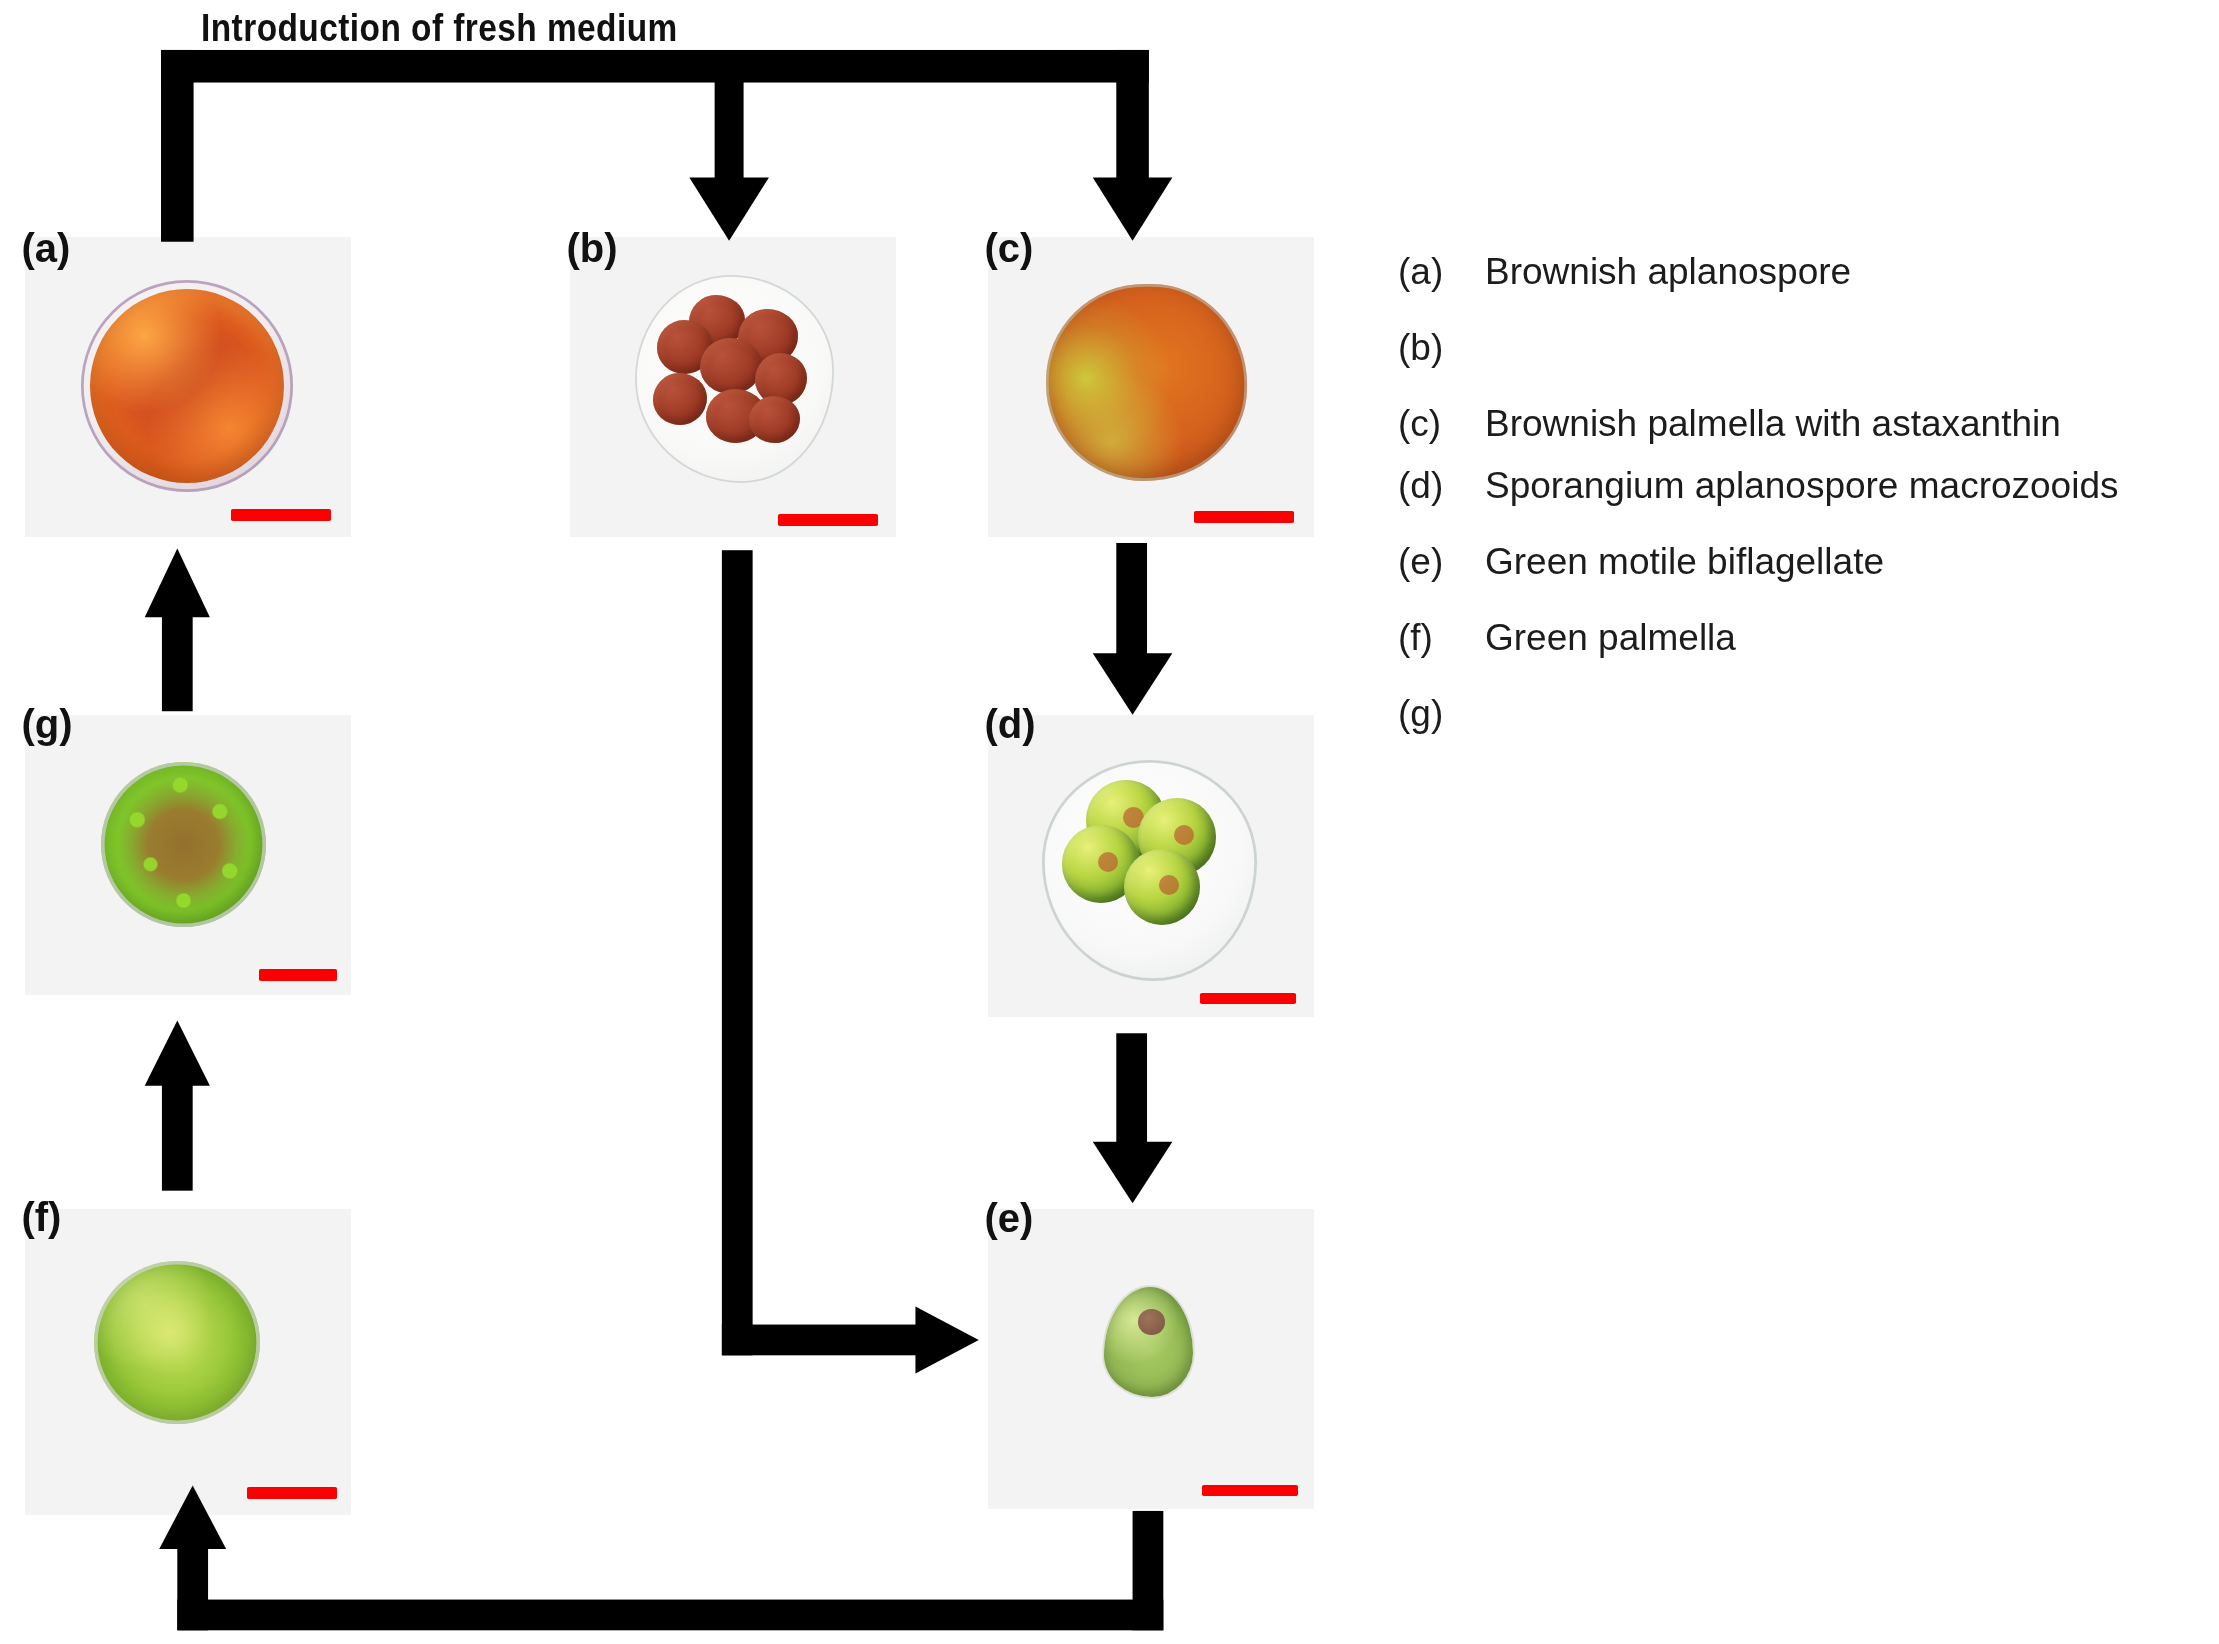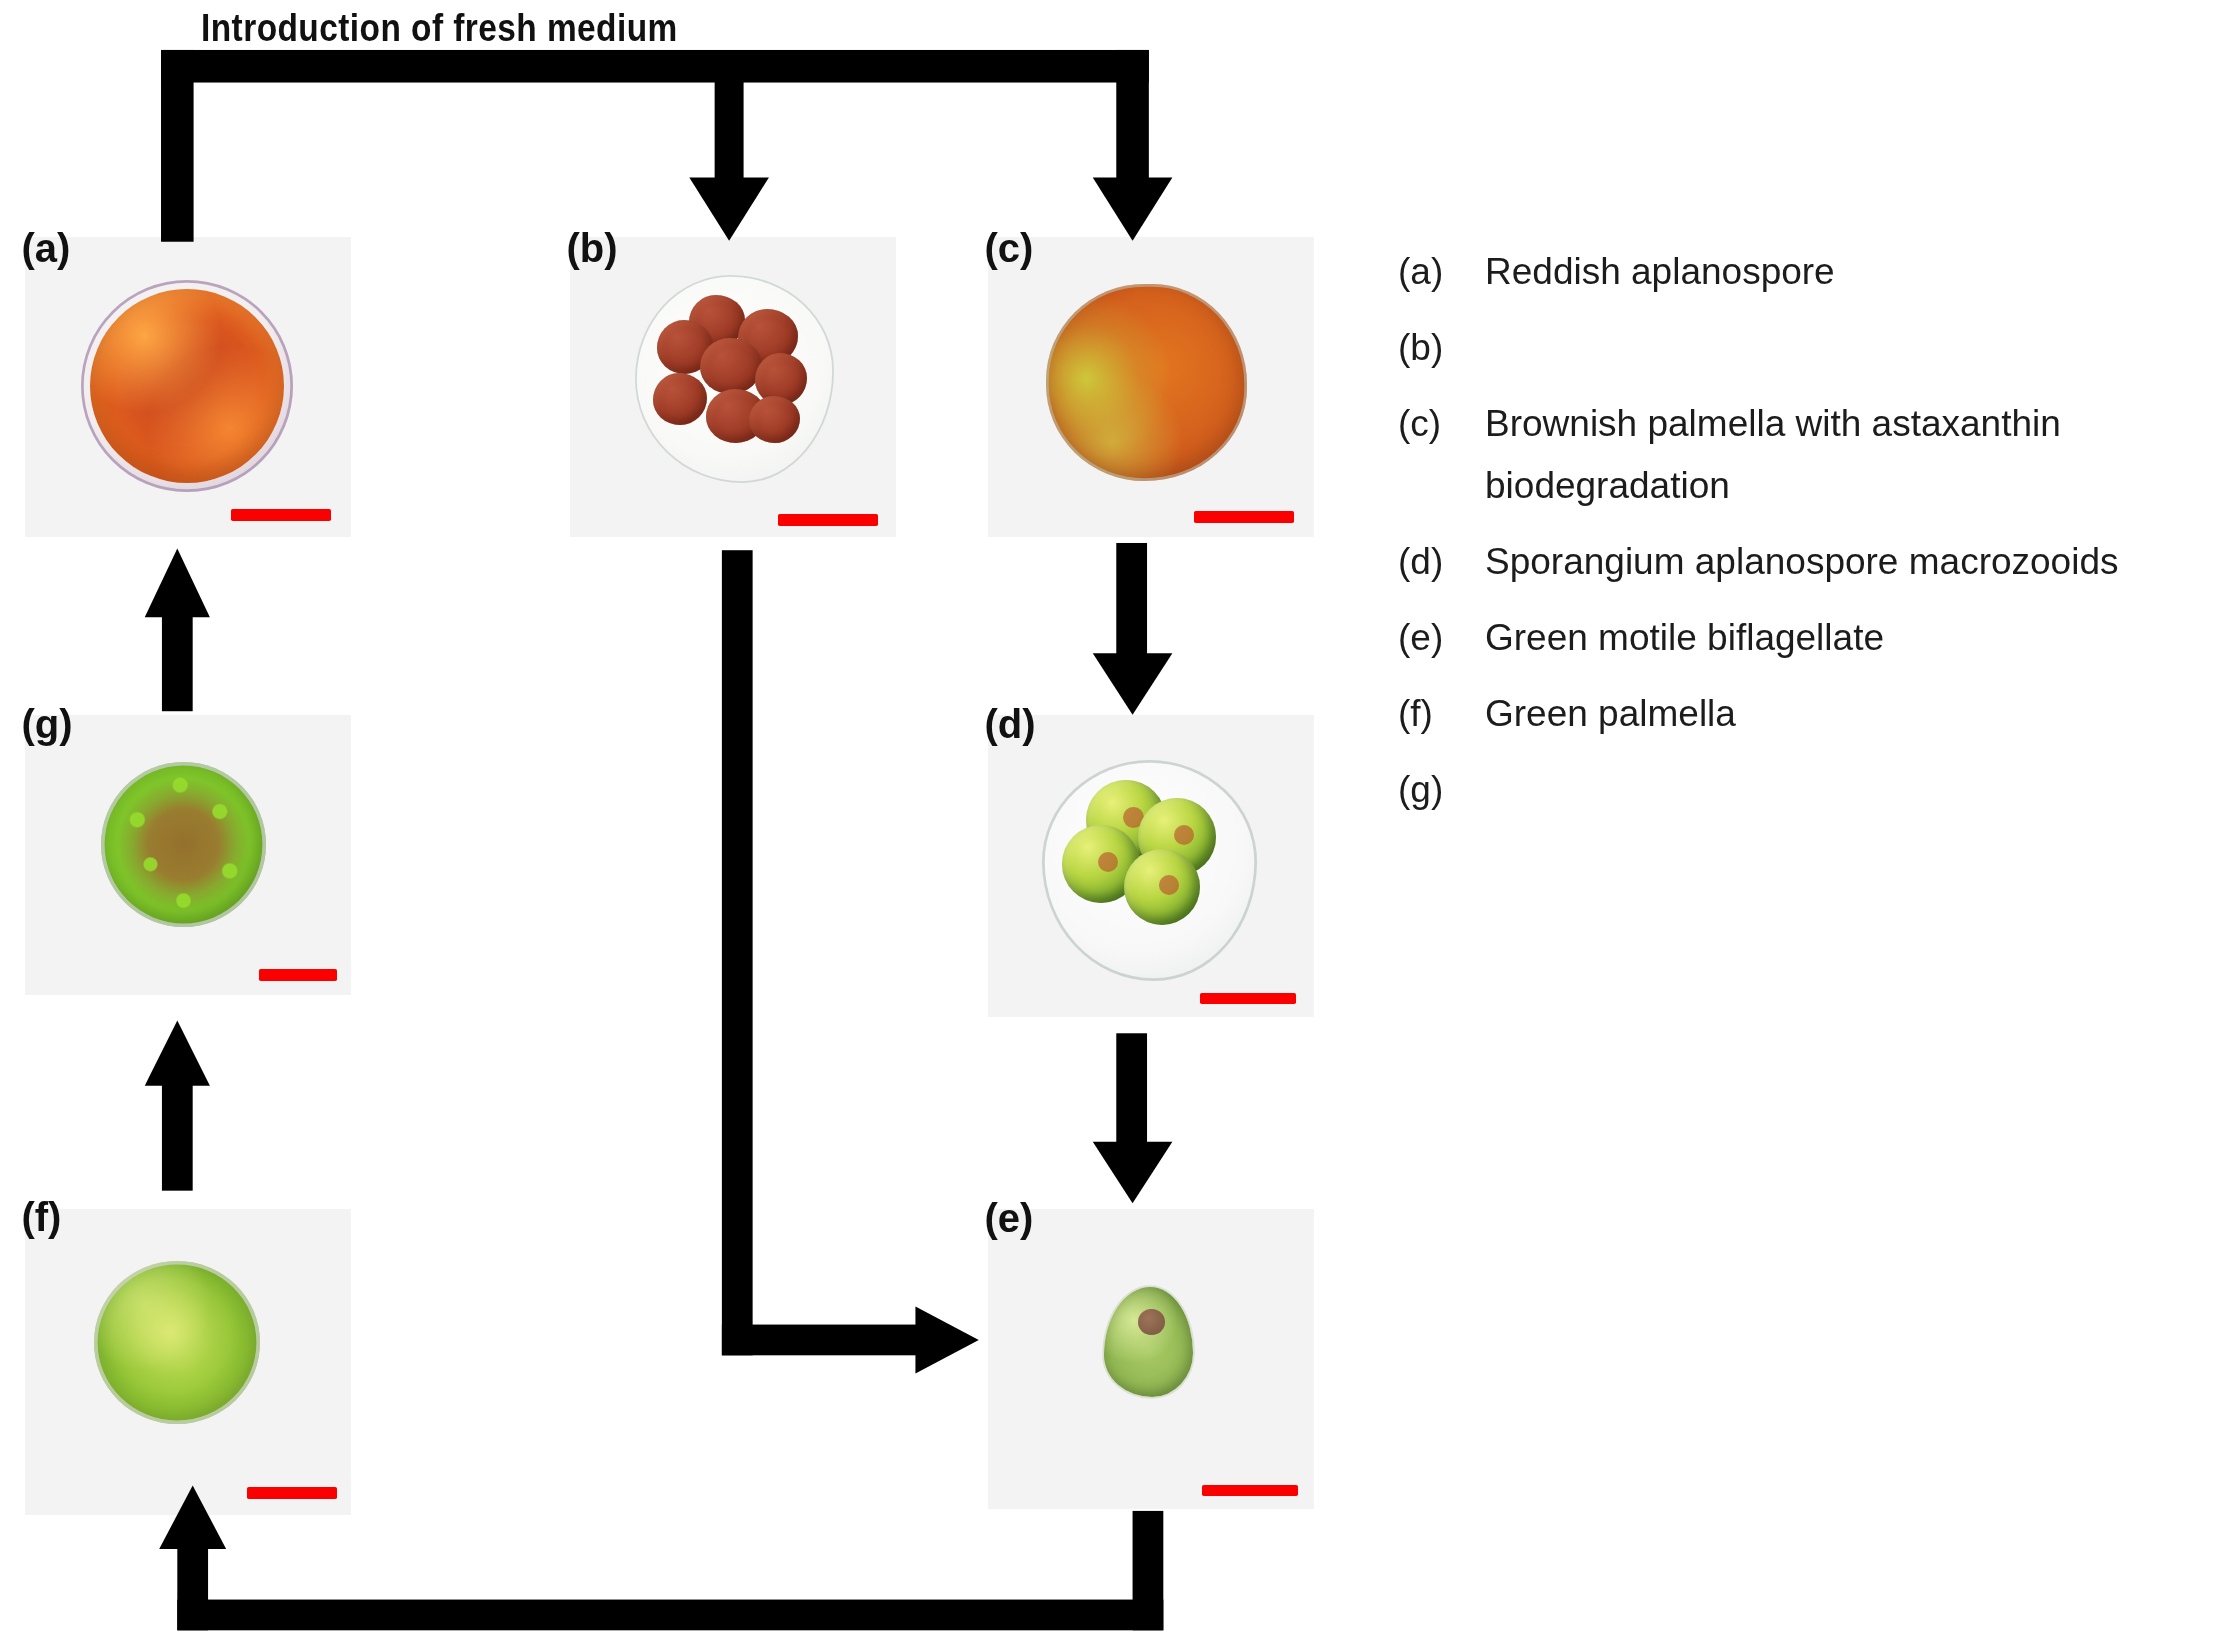--- a/index.html
+++ b/index.html
@@ -357,34 +357,30 @@
     <g fill="#000000">
       <rect x="179" y="668" width="34" height="118"></rect>
       <polygon points="160,682 232,682 196,606"></polygon>
     </g>
 
   </svg>
 
   <div class="legend">
     <div class="legend-row">
       <div class="legend-key">(a)</div>
-      <div class="legend-text">Reddish aplanospore</div>
+      <div class="legend-text">Brownish aplanospore</div>
     </div>
     <div class="legend-row">
       <div class="legend-key">(b)</div>
     </div>
     <div class="legend-row" style="margin-bottom:9px;">
       <div class="legend-key">(c)</div>
       <div class="legend-text">Brownish palmella with astaxanthin</div>
     </div>
     <div class="legend-row">
-      <div class="legend-key"></div>
-      <div class="legend-text">biodegradation</div>
-    </div>
-    <div class="legend-row">
       <div class="legend-key">(d)</div>
       <div class="legend-text">Sporangium aplanospore macrozooids</div>
     </div>
     <div class="legend-row">
       <div class="legend-key">(e)</div>
       <div class="legend-text">Green motile biflagellate</div>
     </div>
     <div class="legend-row">
       <div class="legend-key">(f)</div>
       <div class="legend-text">Green palmella</div>

